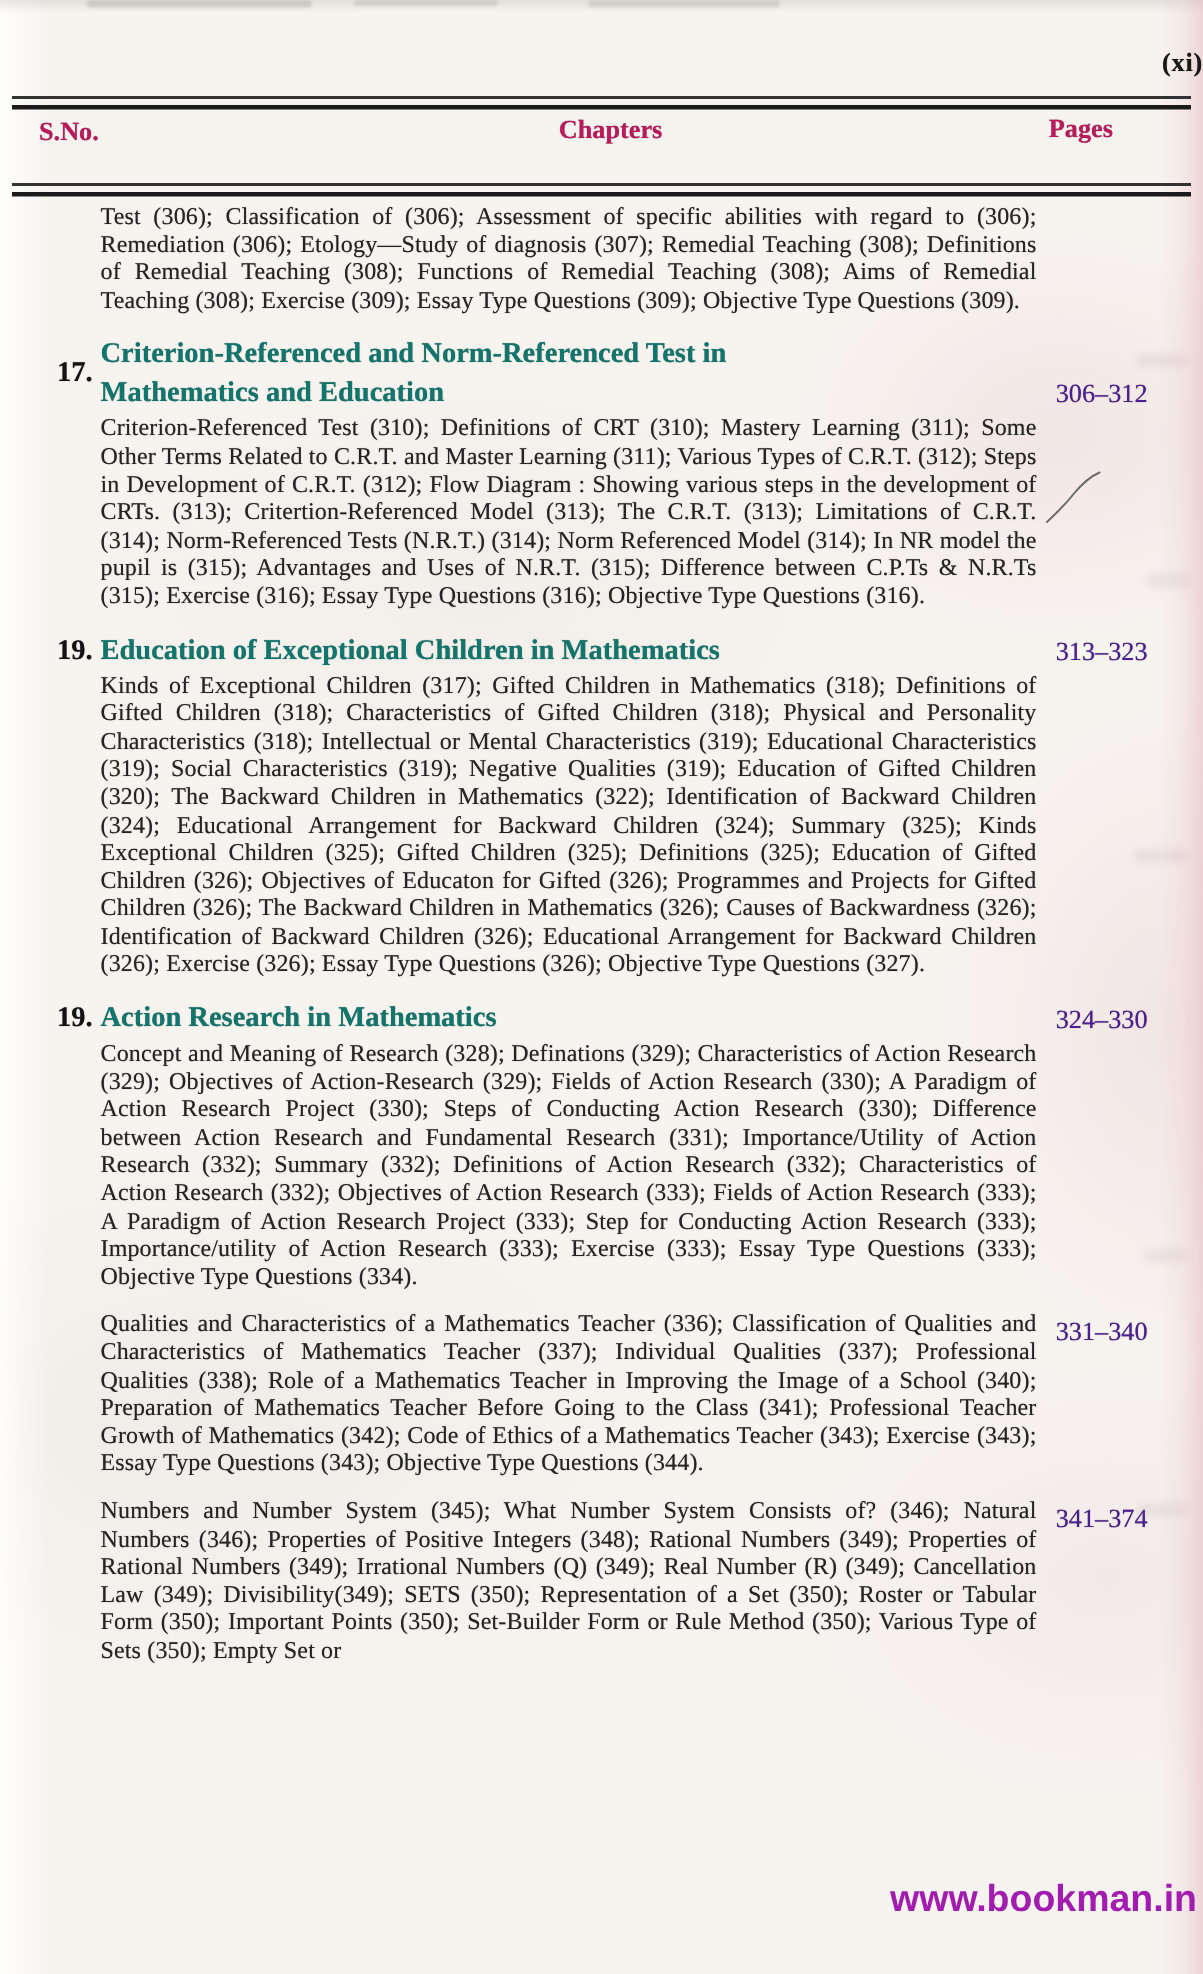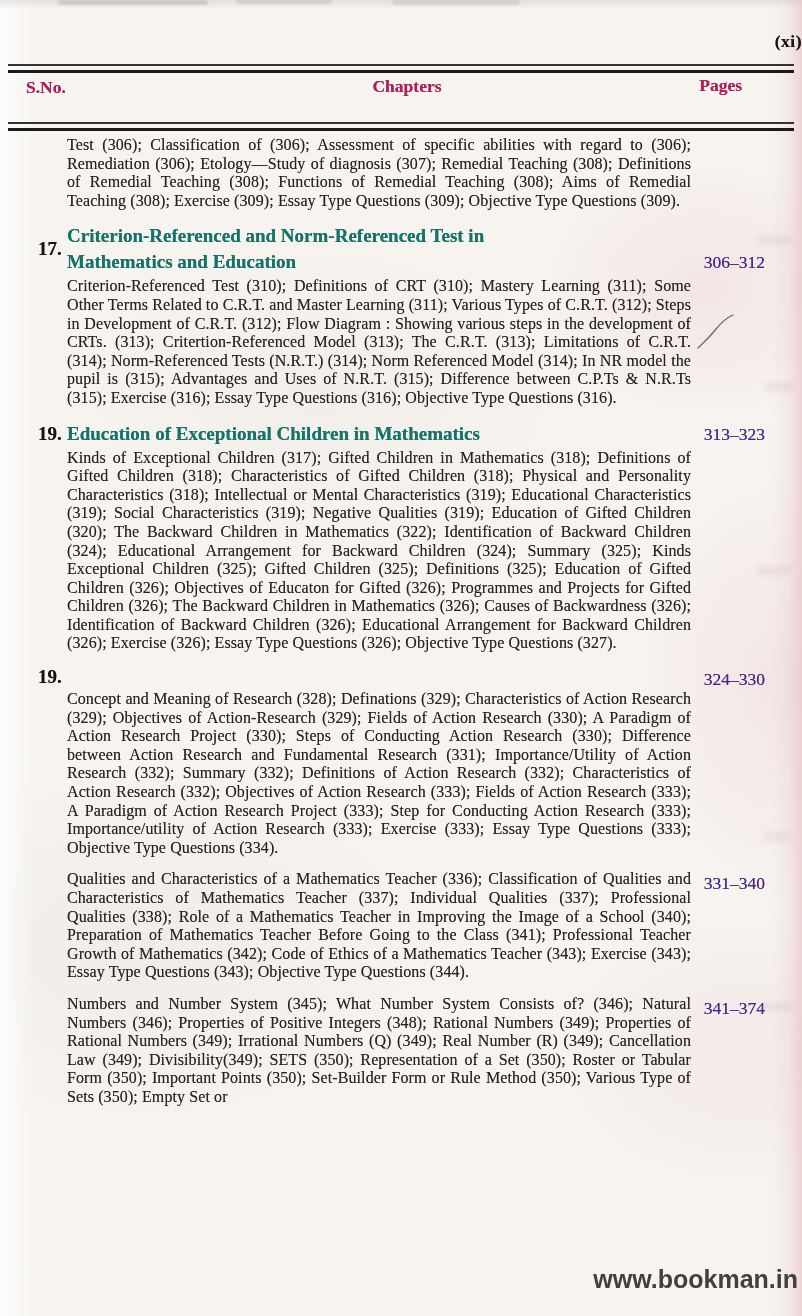--- a/index.html
+++ b/index.html
@@ -70,21 +70,21 @@
   .ch-pages {
     position: absolute; right: 37px; top: 3px;
     font-weight: normal; font-size: 17.5px; color: #4c1d95;
     text-shadow: 0 0 0.6px rgba(20,20,20,0.6);
   }
   .ch-pages.second-line { top: 29px; }
 
   .watermark {
     position: absolute; right: 4px; top: 1252px;
     font-family: "Liberation Sans", sans-serif;
-    font-weight: bold; font-size: 25px; color: #404040; margin-top: 13px;
+    font-weight: bold; font-size: 25px; color: #a21caf;
   }
 
   .pen-mark { position: absolute; left: 694px; top: 176px; }
 
   .smudge { position: absolute; background: #6a655f; border-radius: 3px; filter: blur(1.2px); }
   .smudge-a { left: 58px;  top: 0; width: 150px; height: 5px; opacity: 0.22; }
   .smudge-b { left: 236px; top: 0; width: 96px;  height: 4px; opacity: 0.18; }
   .smudge-c { left: 392px; top: 0; width: 128px; height: 5px; opacity: 0.16; }
   .ghost { position: absolute; background: #b99ea4; border-radius: 4px; filter: blur(2.5px); }
   .ghost-1 { left: 758px; top: 236px;  width: 34px; height: 9px;  opacity: 0.18; }
@@ -136,20 +136,21 @@
         <span class="ch-no">19.</span>
         <h2 class="ch-title">Education of Exceptional Children in Mathematics</h2>
       </div>
       <p class="ch-body">Kinds of Exceptional Children (317); Gifted Children in Mathematics (318); Definitions of Gifted Children (318); Characteristics of Gifted Children (318); Physical and Personality Characteristics (318); Intellectual or Mental Characteristics (319); Educational Characteristics (319); Social Characteristics (319); Negative Qualities (319); Education of Gifted Children (320); The Backward Children in Mathematics (322); Identification of Backward Children (324); Educational Arrangement for Backward Children (324); Summary (325); Kinds Exceptional Children (325); Gifted Children (325); Definitions (325); Education of Gifted Children (326); Objectives of Educaton for Gifted (326); Programmes and Projects for Gifted Children (326); The Backward Children in Mathematics (326); Causes of Backwardness (326); Identification of Backward Children (326); Educational Arrangement for Backward Children (326); Exercise (326); Essay Type Questions (326); Objective Type Questions (327).</p>
       <div class="ch-pages">313–323</div>
     </div>
 
     <div class="chapter">
       <div class="ch-head">
         <span class="ch-no">19.</span>
+        <h2 class="ch-title">Action Research in Mathematics</h2>
       </div>
       <p class="ch-body">Concept and Meaning of Research (328); Definations (329); Characteristics of Action Research (329); Objectives of Action-Research (329); Fields of Action Research (330); A Paradigm of Action Research Project (330); Steps of Conducting Action Research (330); Difference between Action Research and Fundamental Research (331); Importance/Utility of Action Research (332); Summary (332); Definitions of Action Research (332); Characteristics of Action Research (332); Objectives of Action Research (333); Fields of Action Research (333); A Paradigm of Action Research Project (333); Step for Conducting Action Research (333); Importance/utility of Action Research (333); Exercise (333); Essay Type Questions (333); Objective Type Questions (334).</p>
       <div class="ch-pages">324–330</div>
     </div>
 
     <div class="chapter">
       <p class="ch-body">Qualities and Characteristics of a Mathematics Teacher (336); Classification of Qualities and Characteristics of Mathematics Teacher (337); Individual Qualities (337); Professional Qualities (338); Role of a Mathematics Teacher in Improving the Image of a School (340); Preparation of Mathematics Teacher Before Going to the Class (341); Professional Teacher Growth of Mathematics (342); Code of Ethics of a Mathematics Teacher (343); Exercise (343); Essay Type Questions (343); Objective Type Questions (344).</p>
       <div class="ch-pages">331–340</div>
     </div>
 

